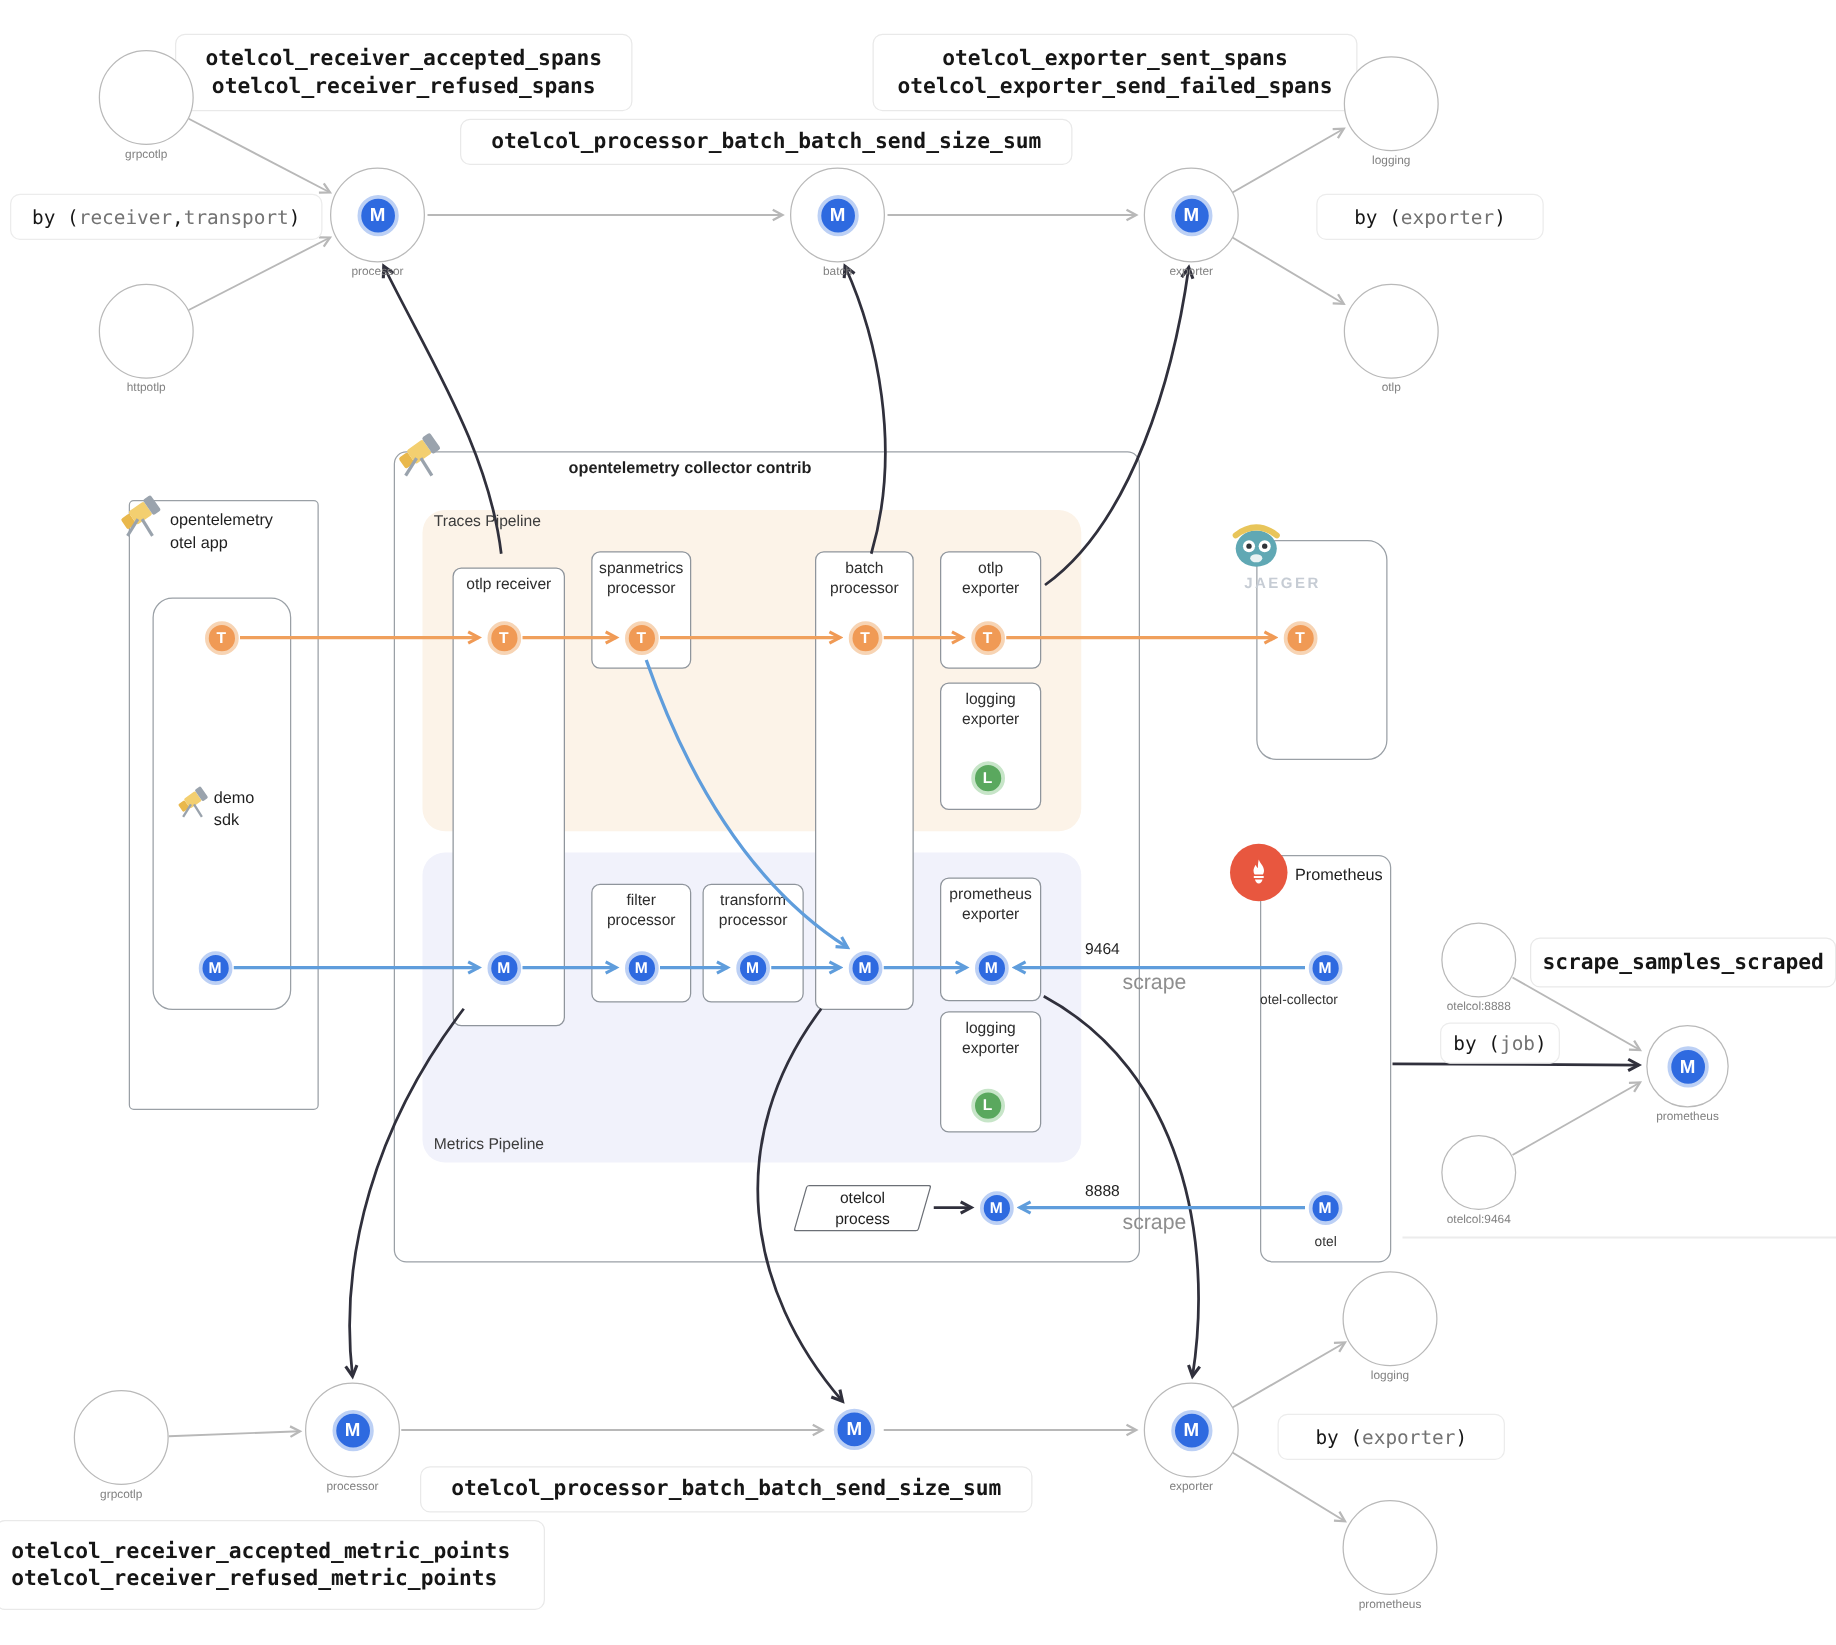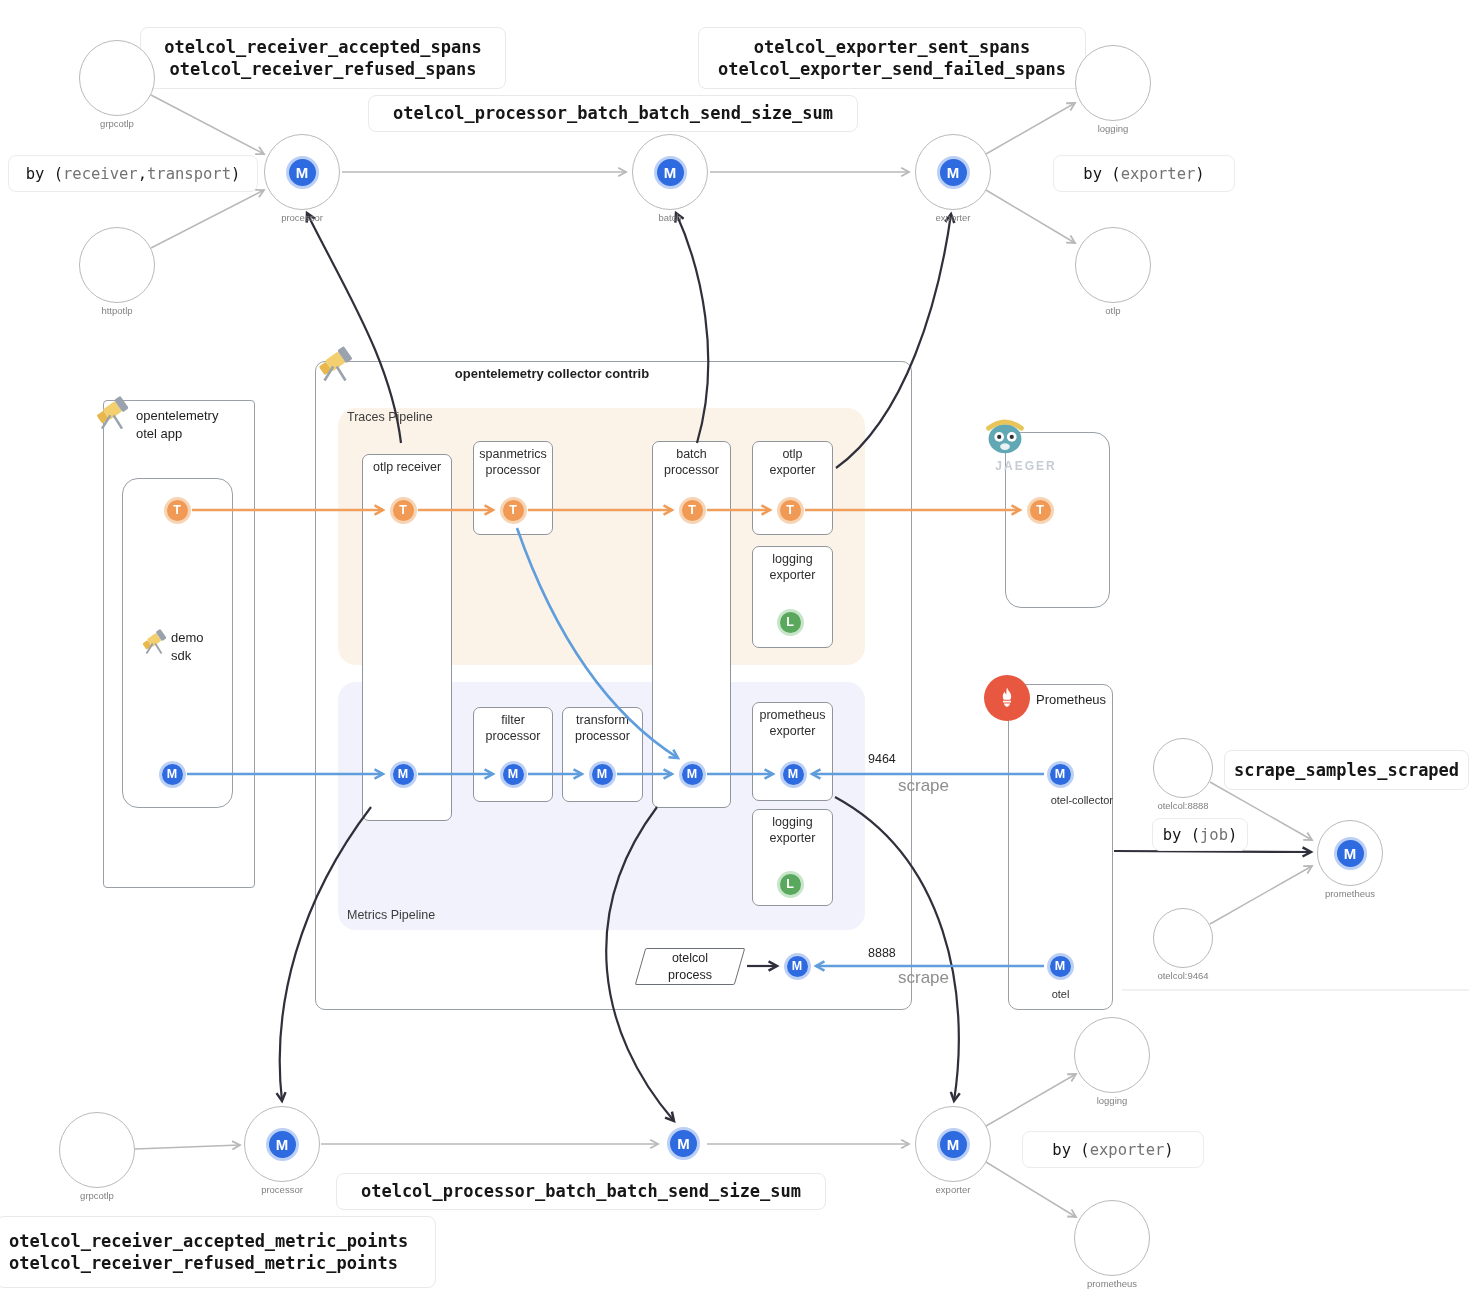--- a/index.html
+++ b/index.html
@@ -173,21 +173,21 @@
 
   <div class="boxtitle bold" style="left:315px;top:366px;width:474px;text-align:center;">opentelemetry collector contrib</div>
   <div class="plabel" style="left:347px;top:410px;">Traces Pipeline</div>
   <div class="plabel" style="left:347px;top:908px;">Metrics Pipeline</div>
   <div class="boxtitle pre" style="left:136px;top:407px;">opentelemetry
 otel app</div>
   <div class="boxtitle pre" style="left:171px;top:629px;">demo
 sdk</div>
   <div class="boxtitle" style="left:1036px;top:692px;">Prometheus</div>
   <div class="wordmark" style="left:992px;top:459px;width:68px;">JAEGER</div>
-  <div class="abs" style="left:1008px;top:794px;width:105px;text-align:right;font-size:11px;color:#333;">otel-collector</div>
+  <div class="abs" style="left:1008px;top:794px;width:105px;text-align:left;font-size:11px;color:#333;">otel-collector</div>
   <div class="abs" style="left:1008px;top:988px;width:105px;text-align:center;font-size:11px;color:#333;">otel</div>
 
   <div class="abs" style="left:314px;top:342px;">
     <svg viewBox="0 0 24 24" width="42" height="42">
         <g transform="rotate(-35 12 10)">
           <rect x="2" y="8" width="5" height="6" rx="1" fill="#e9b84c"></rect>
           <rect x="7" y="7.2" width="9" height="7.6" rx="1" fill="#f3cf70"></rect>
           <rect x="16" y="6.5" width="4.5" height="9" rx="1" fill="#9aa3ad"></rect>
         </g>
         <line x1="11" y1="14" x2="6" y2="22" stroke="#9aa3ad" stroke-width="1.5"></line>

